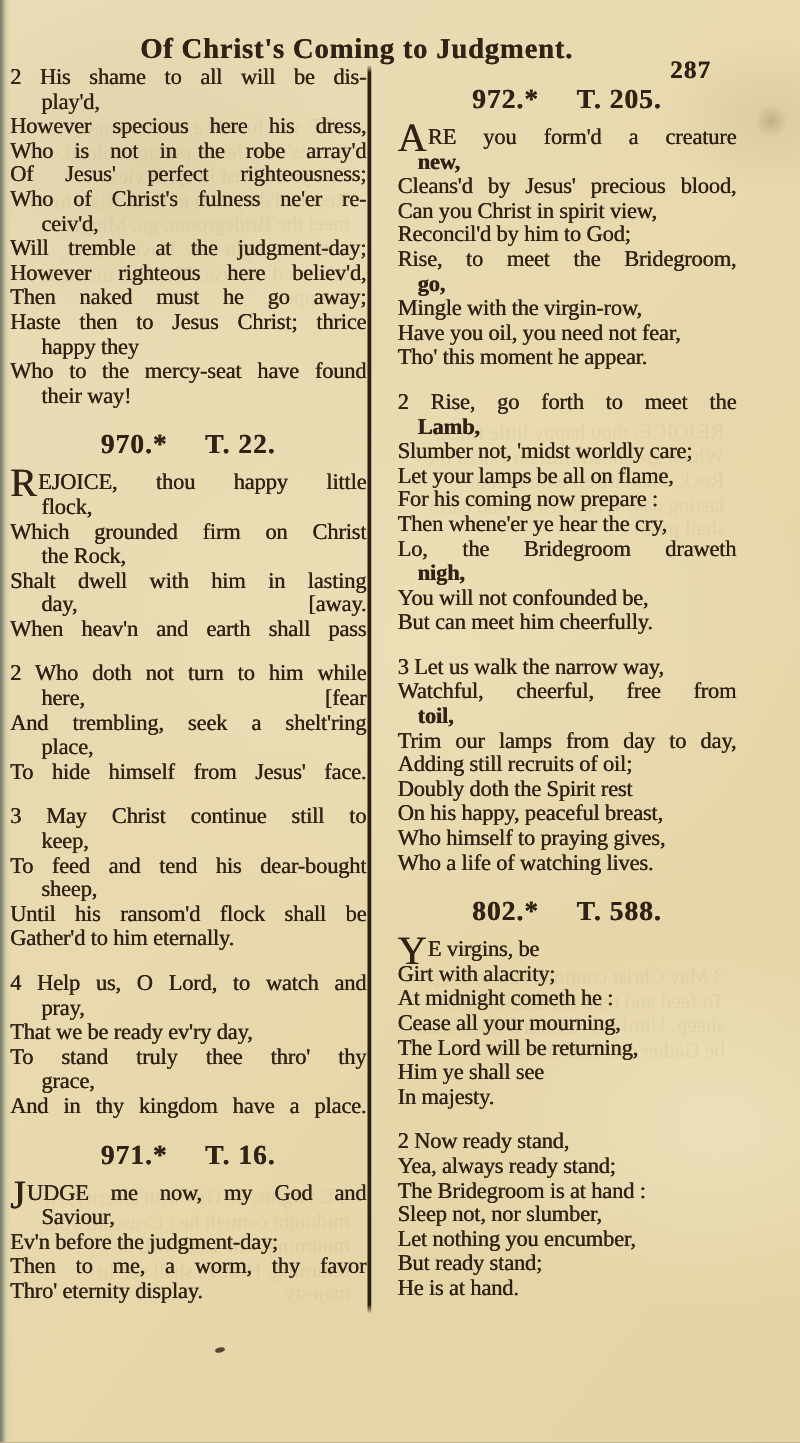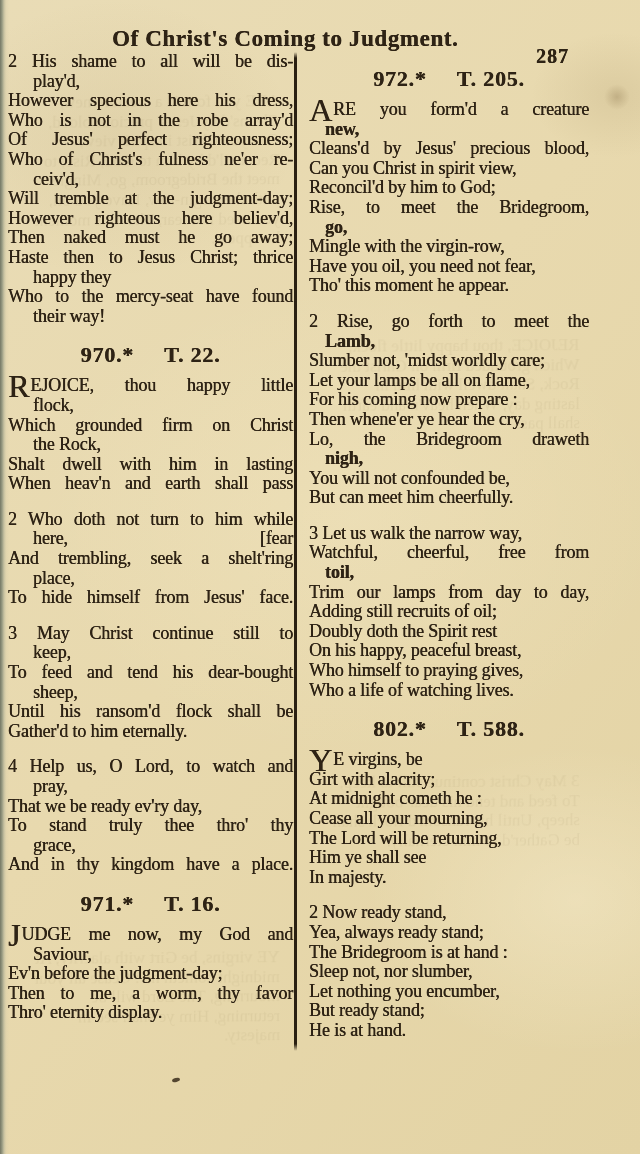--- a/index.html
+++ b/index.html
@@ -36,21 +36,21 @@
     text-shadow:0.3px 0 0 currentColor;
   }
 
   .columns {
     position:absolute; top:52px; left:0; width:640px;
     display:flex; align-items:flex-start;
     padding-left:8px; box-sizing:border-box;
   }
   .col { box-sizing:border-box; }
   .col-left  { width:285px; }
-  .col-right { width:292px; padding-left:12px; }
+  .col-right { width:292px; padding-left:21px; }
   .col-divider {
     width:3px; height:999px; margin-left:1px; flex:none;
     background:linear-gradient(to bottom, rgba(42,32,18,0) 0px, #2a2012 6px, #2a2012 992px, rgba(42,32,18,0) 999px);
     border-radius:1px;
   }
 
   .verse { margin:0 0 16px 0; font-size:18px; line-height:19.6px; letter-spacing:-0.15px; }
   .verse .line { text-shadow:0.35px 0 0 currentColor; }
   .line { min-height:19.6px; white-space:normal; }
   .line.spread { text-align:justify; text-align-last:justify; }
@@ -119,20 +119,24 @@
           <div class="line spread"><span>Who to the mercy-seat have found</span></div>
           <div class="line indent"><span>their way!</span></div>
         </div>
         <div class="hymn-heading"><span class="hymn-number">970.*</span><span class="tune-ref">T. 22.</span></div>
         <div class="verse">
           <div class="line spread"><span class="dropcap">R</span><span>EJOICE, thou happy little</span></div>
           <div class="line indent"><span>flock,</span></div>
           <div class="line spread"><span>Which grounded firm on Christ</span></div>
           <div class="line indent"><span>the Rock,</span></div>
           <div class="line spread"><span>Shalt dwell with him in lasting</span></div>
+          <div class="line indent has-catch">
+            <span>day,</span>
+            <span class="catchword">[away.</span>
+          </div>
           <div class="line spread"><span>When heav'n and earth shall pass</span></div>
         </div>
         <div class="verse">
           <div class="line spread"><span>2 Who doth not turn to him while</span></div>
           <div class="line indent has-catch">
             <span>here,</span>
             <span class="catchword">[fear</span>
           </div>
           <div class="line spread"><span>And trembling, seek a shelt'ring</span></div>
           <div class="line indent"><span>place,</span></div>

